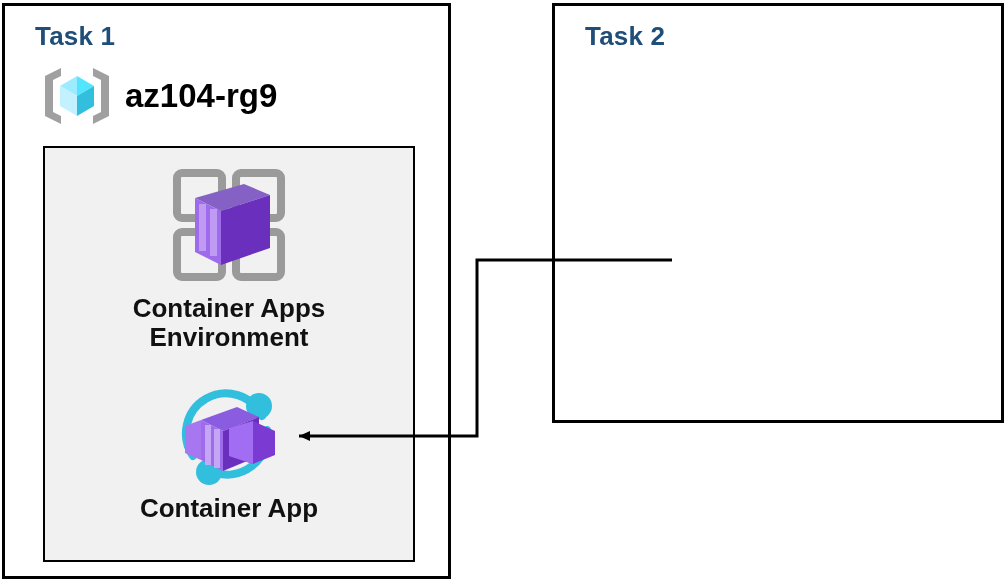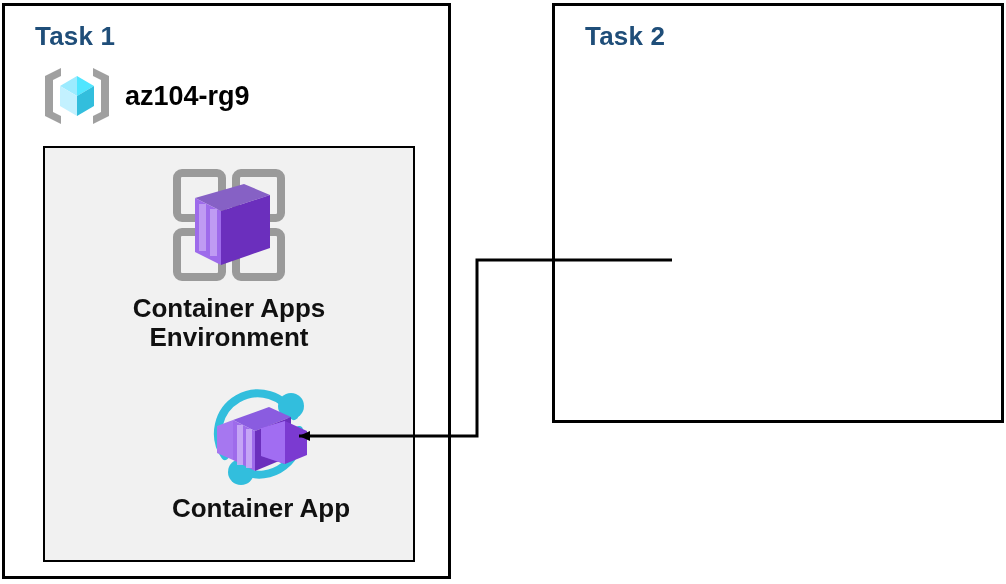--- a/index.html
+++ b/index.html
@@ -45,21 +45,21 @@
   
   #rg-row {
     position: absolute;
     left: 36px;
     top: 58px;
     display: flex;
     align-items: center;
     gap: 12px;
   }
   #rg-name {
-    font-size: 27px;
+    font-size: 33px;
     font-weight: bold;
     color: #000000;
     white-space: nowrap;
   }
 
   
   .inner-box {
     position: absolute;
     background: #f1f1f1;
     border: 2px solid #000000;
@@ -70,21 +70,21 @@
   
   .node {
     position: absolute;
     display: flex;
     flex-direction: column;
     align-items: center;
     width: 100%;
     left: 0;
   }
   #cae-node { top: 18px; }
-  #ca-node  { top: 232px; margin-left: 32px; }
+  #ca-node  { top: 232px; }
 
   .node-caption {
     font-size: 26px;
     font-weight: bold;
     color: #111111;
     text-align: center;
     line-height: 1.13;
     margin-top: 6px;
     white-space: pre-line;
   }

